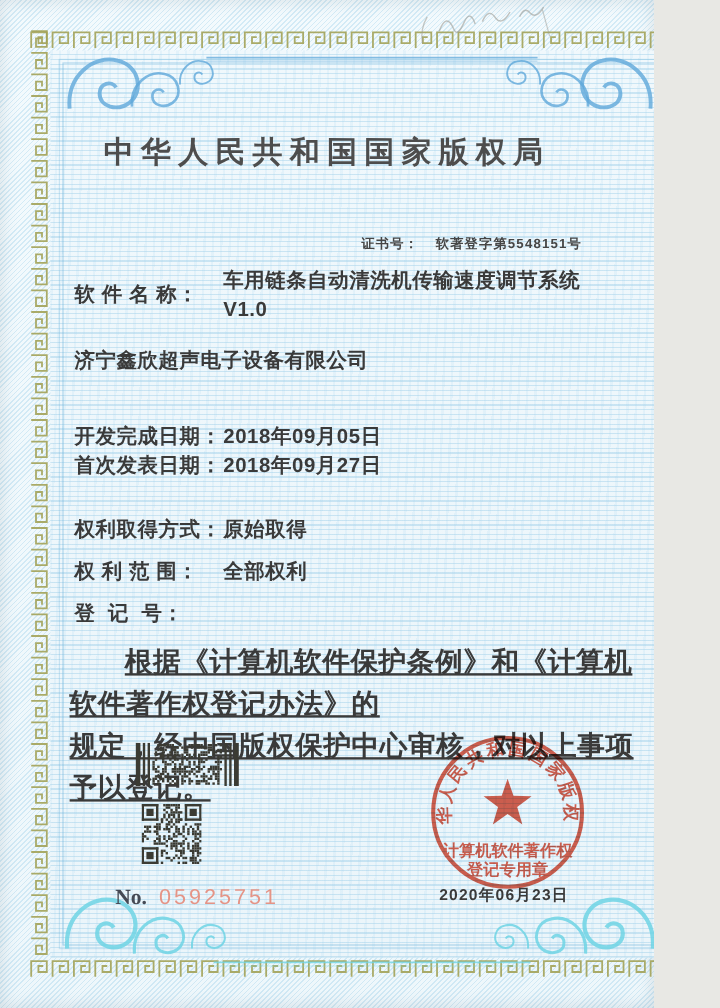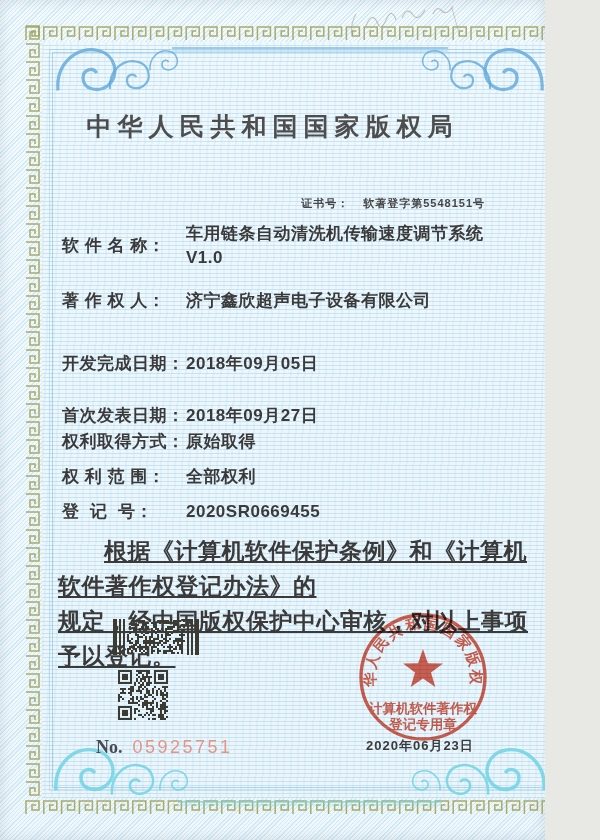--- a/index.html
+++ b/index.html
@@ -245,42 +245,40 @@
   <div class="certno">
     <span>证书号：</span><span class="certno-num">软著登字第5548151号</span>
   </div>
 
   <div class="row" style="top:222px">
     <span class="flabel">软 件 名 称：</span>
     <span class="fvalue">车用链条自动清洗机传输速度调节系统
 V1.0</span>
   </div>
   <div class="row" style="top:289px">
-    <span class="flabel">著 作 权 人：</span>
     <span class="fvalue">济宁鑫欣超声电子设备有限公司</span>
   </div>
   <div class="row" style="top:352px">
     <span class="flabel">开发完成日期：</span>
     <span class="fvalue">2018年09月05日</span>
   </div>
-  <div class="row" style="top:404px">
+  <div class="row" style="top:376px">
     <span class="flabel">首次发表日期：</span>
     <span class="fvalue">2018年09月27日</span>
   </div>
   <div class="row" style="top:465px">
     <span class="flabel">权 利 范 围：</span>
     <span class="fvalue">全部权利</span>
   </div>
   <div class="row" style="top:430px">
     <span class="flabel">权利取得方式：</span>
     <span class="fvalue">原始取得</span>
   </div>
   <div class="row" style="top:500px">
     <span class="flabel">登  记  号：</span>
-    <span class="fvalue">2020SR0669455</span>
   </div>
 
   <div class="statement">
     <div class="l1">根据《计算机软件保护条例》和《计算机软件著作权登记办法》的</div>
     <div>规定，经中国版权保护中心审核，对以上事项予以登记。</div>
   </div>
 
   <svg id="barcode-svg" width="88" height="37" viewBox="0 0 88 37">
       <rect x="0" y="0" width="4" height="36" fill="#3b3b33"></rect>
       <rect x="6" y="0" width="2" height="36" fill="#3b3b33"></rect>

